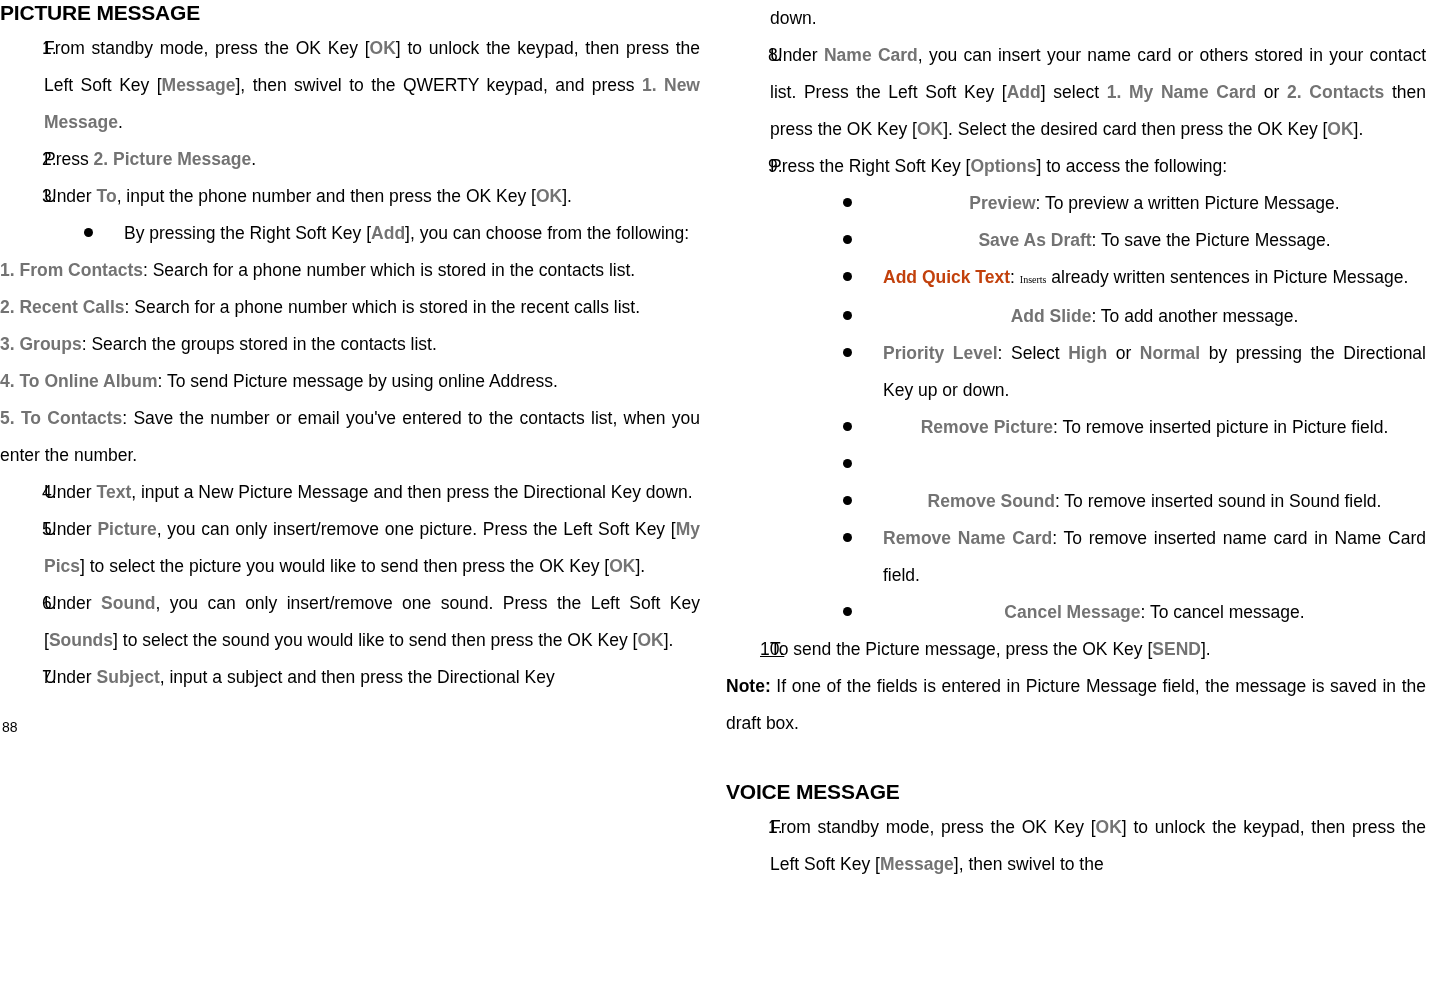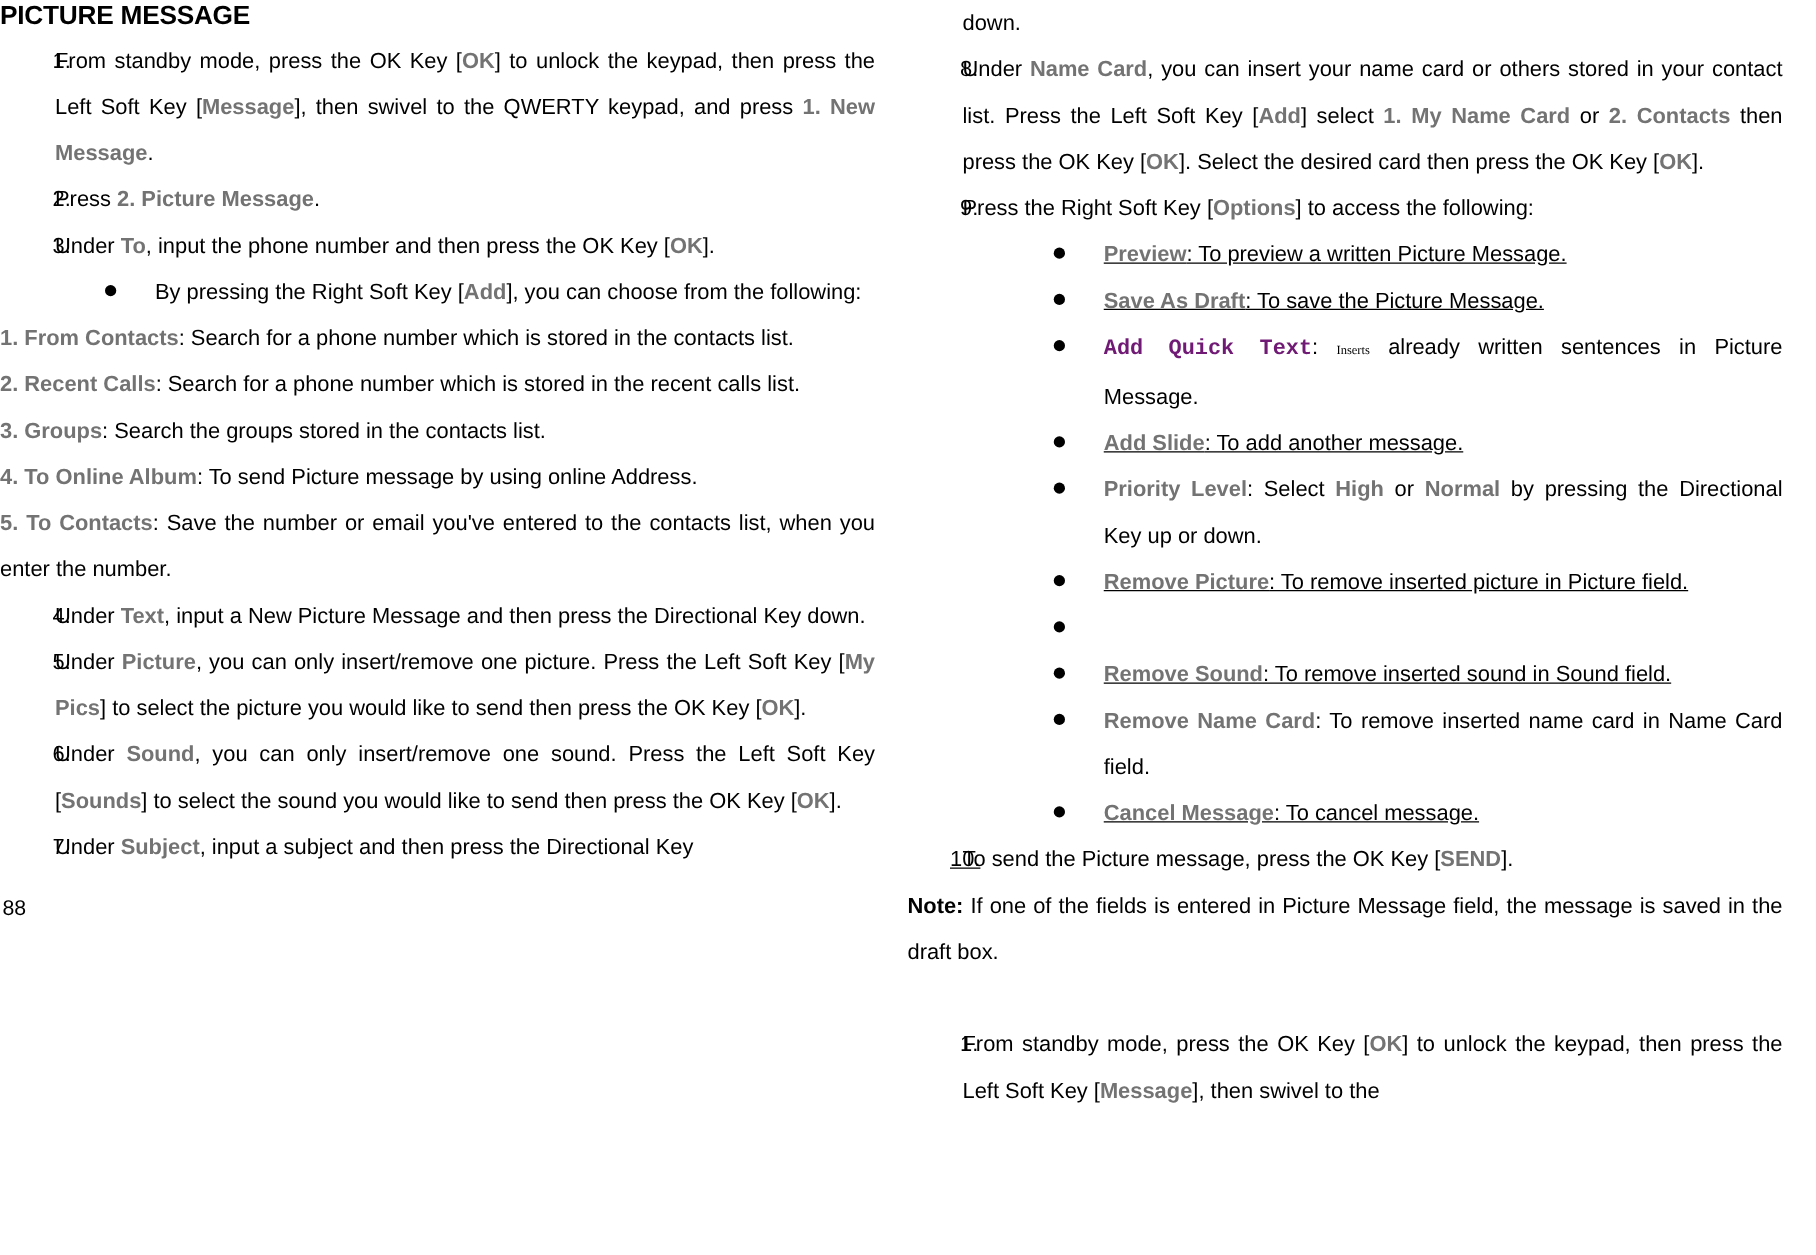--- a/index.html
+++ b/index.html
@@ -86,45 +86,45 @@
     vertical-align: middle;
     position: relative;
     top: -2px;
   }
   .bullet-body {
     flex: 1 1 auto;
     font-size: 17.5px;
     line-height: 37px;
     text-align: justify;
   }
-  .bullet-body.nojust { text-align: left; text-decoration: underline; }
+  .bullet-body.nojust { text-align: center; }
 
   
   .lvl-left  { padding-left: 84px; }
   .lvl-right { padding-left: 117px; }
 
   .flush {
     font-size: 17.5px;
     line-height: 37px;
     text-align: justify;
     margin: 0;
     padding: 0;
   }
   .flush.nojust { text-align: left; }
 
   .teal   { color: #737373; font-weight: bold; }
-  .magenta{ color: #701a75; font-weight: bold; font-family: Liberation Mono, monospace; }
+  .magenta{ color: #c2410c; font-weight: bold; }
   .bold   { font-weight: bold; }
   .small  { font-size: 10px; font-family: Liberation Serif, serif; }
 
   .pagenum {
     position: absolute;
     left: 2px;
     bottom: 4px;
-    font-size: 17px;
+    font-size: 14px;
     line-height: 20px;
   }
   .spacer { height: 37px; }
 </style>
 </head>
 <body>
 
 <div class="page">
 
   <div class="col col-left">
@@ -251,20 +251,21 @@
 
     <div class="ol-item">
       <div class="ol-num wide">10.</div>
       <div class="ol-body nojust"><span>To send the Picture message, press the OK Key [</span><span class="teal">SEND</span><span>].</span></div>
     </div>
 
     <div class="flush"><span class="bold">Note:</span><span> If one of the fields is entered in Picture Message field, the message is saved in the draft box.</span></div>
 
     <div class="spacer"></div>
 
+    <h1 class="section-head">VOICE MESSAGE</h1>
 
     <div class="ol-item">
       <div class="ol-num">1.</div>
       <div class="ol-body"><span>From standby mode, press the OK Key [</span><span class="teal">OK</span><span>] to unlock the keypad, then press the Left Soft Key [</span><span class="teal">Message</span><span>], then swivel to the</span></div>
     </div>
 
   </div>
 
   <div class="pagenum">88</div>
 

